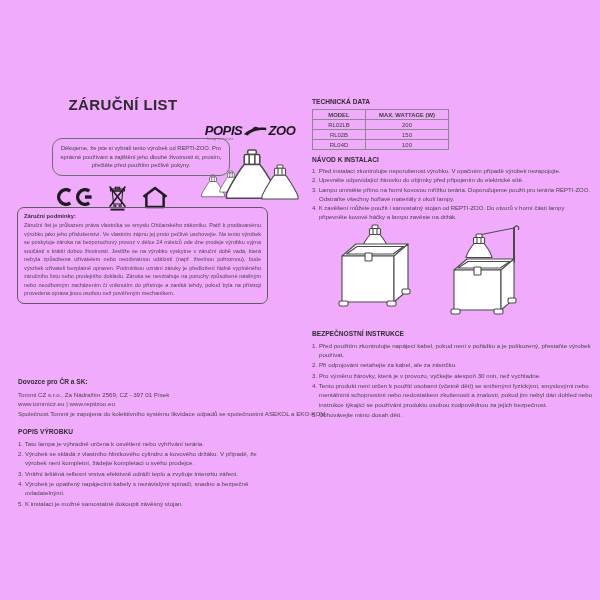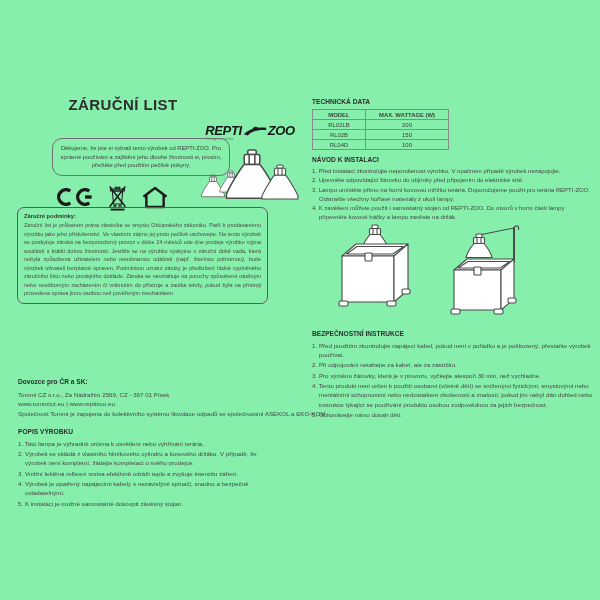--- a/index.html
+++ b/index.html
@@ -1,16 +1,16 @@
 <!DOCTYPE html>
 <html><head>
 <meta charset="utf-8">
 <style>
   html,body{margin:0;padding:0;background:#fff;}
-  .page{position:relative;width:600px;height:600px;background:#86efac;overflow:hidden;
+  .page{position:relative;width:600px;height:600px;background:#f0abfc;overflow:hidden;
         font-family:"Liberation Sans",sans-serif;color:#3c3c3c;}
   .abs{position:absolute;}
 
   
   .title-block{left:22px;top:96px;width:202px;text-align:center;color:#2d2d2d;}
   .t1{font-size:15px;font-weight:bold;letter-spacing:.4px;}
   .t2{font-size:12.5px;font-weight:bold;margin-top:1px;}
 
   
   .logo-block{left:197px;top:123px;width:106px;}
@@ -58,21 +58,21 @@
 <body>
 
 <div class="page">
 
   <div class="abs title-block">
     <div class="t1">ZÁRUČNÍ LIST</div>
   </div>
 
   <div class="abs logo-block">
     <div class="logo-row">
-      <span class="logo-txt">REPTI</span>
+      <span class="logo-txt">POPIS</span>
       <span>
         <svg width="24" height="12" viewBox="0 0 30 14">
           <path d="M12,4 c1.5,-2.5 4.5,-3 6.5,-1.5 l2.5,1.5 c-3,-0.2 -6,0.6 -8,2 Z" fill="#1d1d1d"></path>
           <path d="M1,11 C8,4 17,1.8 29,3 L29,6 C19,5 11,7.5 6,12.5 Z" fill="#1d1d1d"></path>
         </svg>
       </span>
       <span class="logo-txt">ZOO</span>
     </div>
     <div class="tagline">living in nature</div>
   </div>

